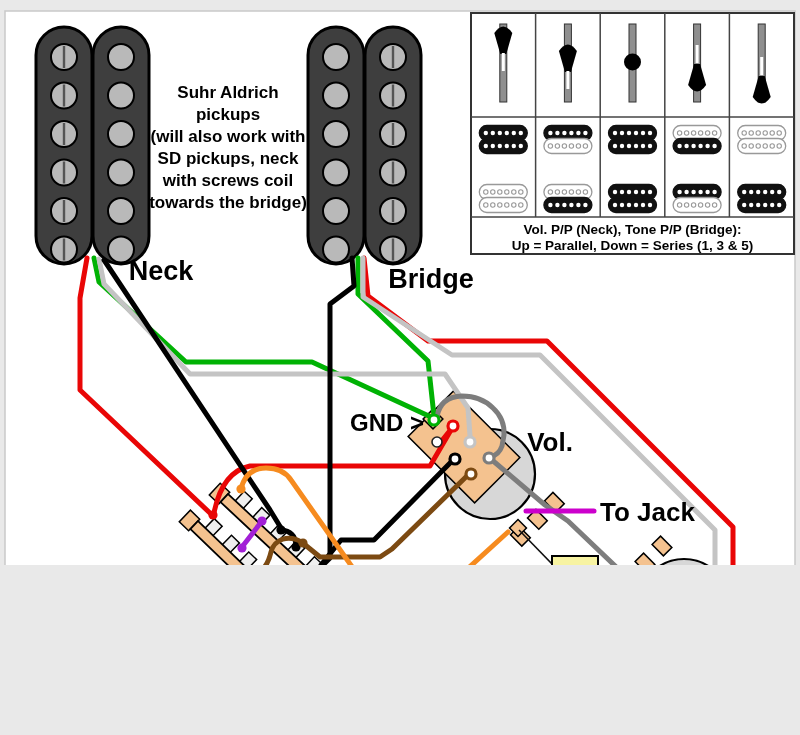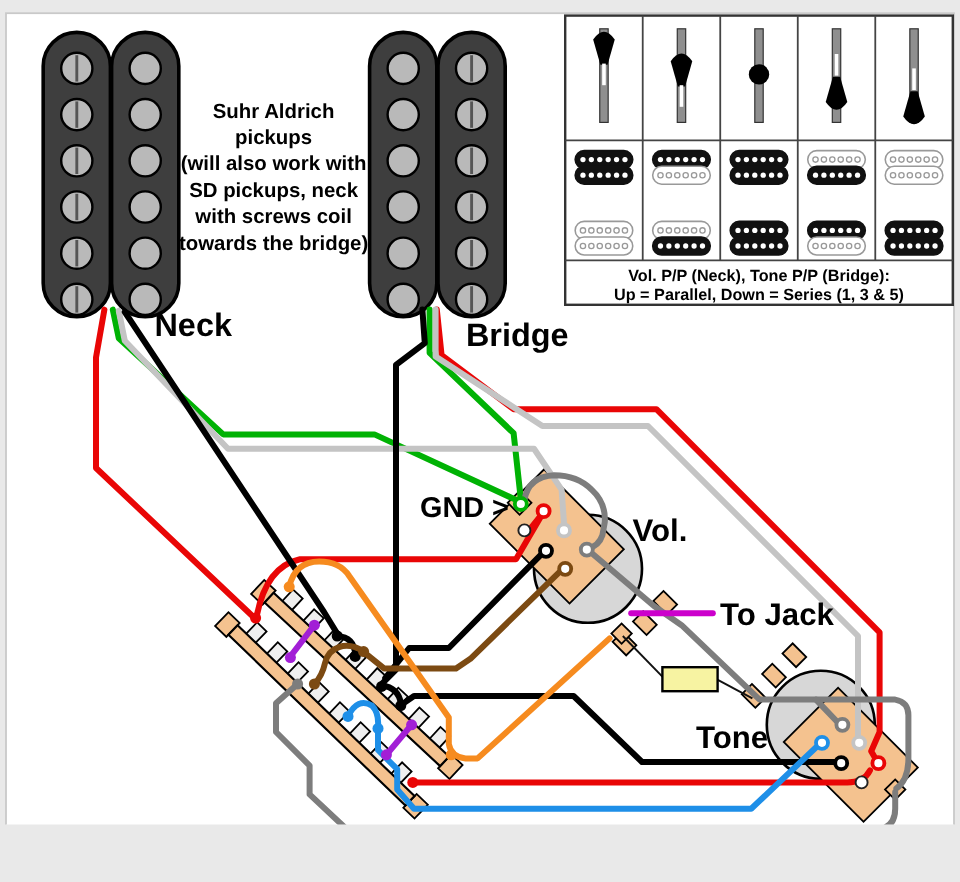--- a/index.html
+++ b/index.html
@@ -1,16 +1,16 @@
 <!DOCTYPE html>
 <html><head>
 <meta charset="utf-8">
 <style>
   html,body{margin:0;padding:0;background:#e9e9e9;font-family:"Liberation Sans",sans-serif;}
-  #stage{position:relative;width:800px;height:687px;background:#e9e9e9;}
+  #stage{position:relative;width:800px;height:565px;background:#e9e9e9;}
   svg text{font-family:"Liberation Sans",sans-serif;font-weight:bold;fill:#000;}
   .wire{fill:none;stroke-width:5;stroke-linejoin:round;stroke-linecap:round;}
   .wire-thin{fill:none;stroke:#111;stroke-width:1.6;}
   .ring{fill:#fff;stroke-width:3.2;}
   .hole{fill:#fff;stroke:#222;stroke-width:1.6;}
   .dot{stroke:none;}
   .lug{stroke:#000;stroke-width:1.5;}
   .legend-line{stroke:#444;stroke-width:1.5;fill:none;}
 </style>
 </head>

